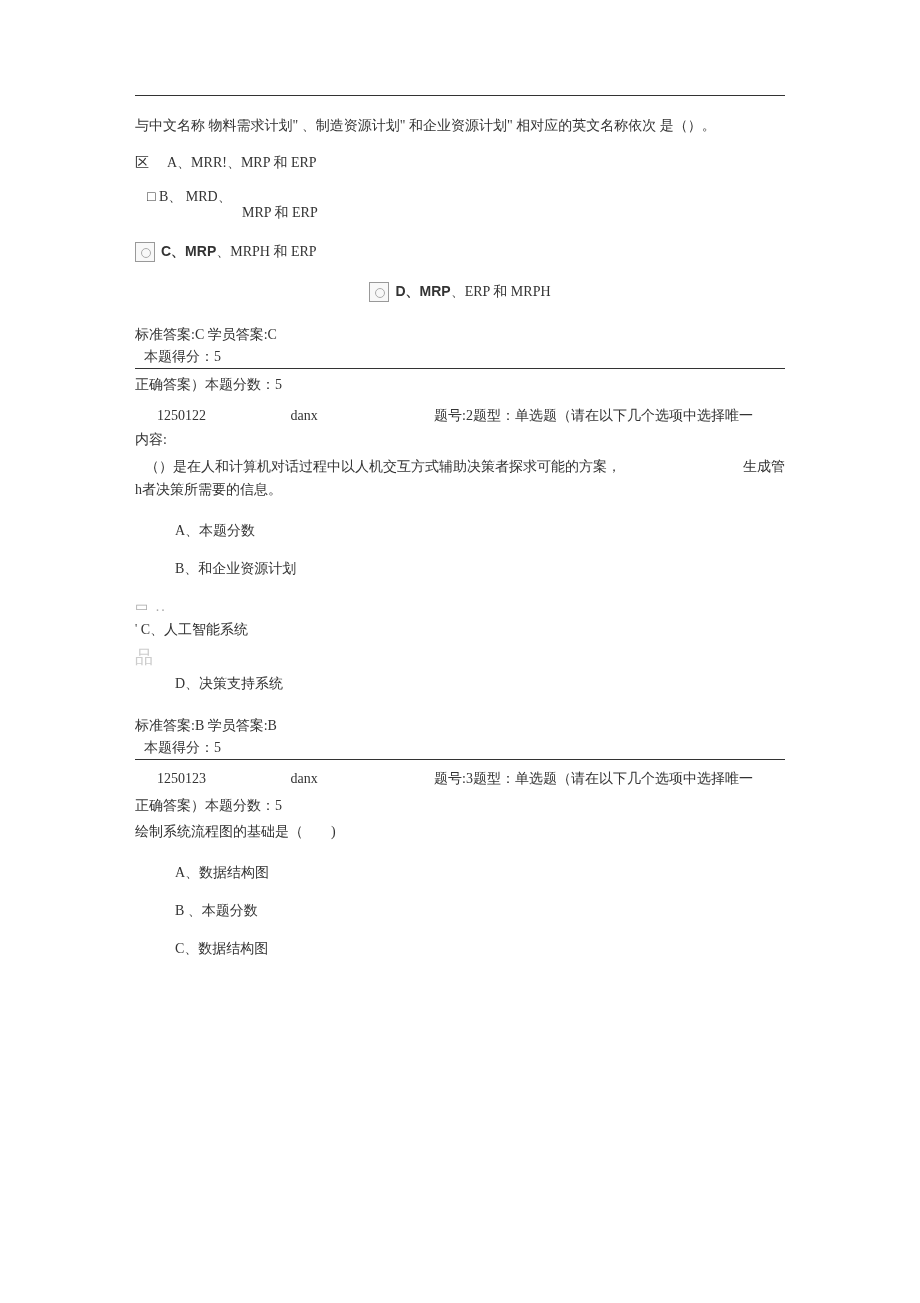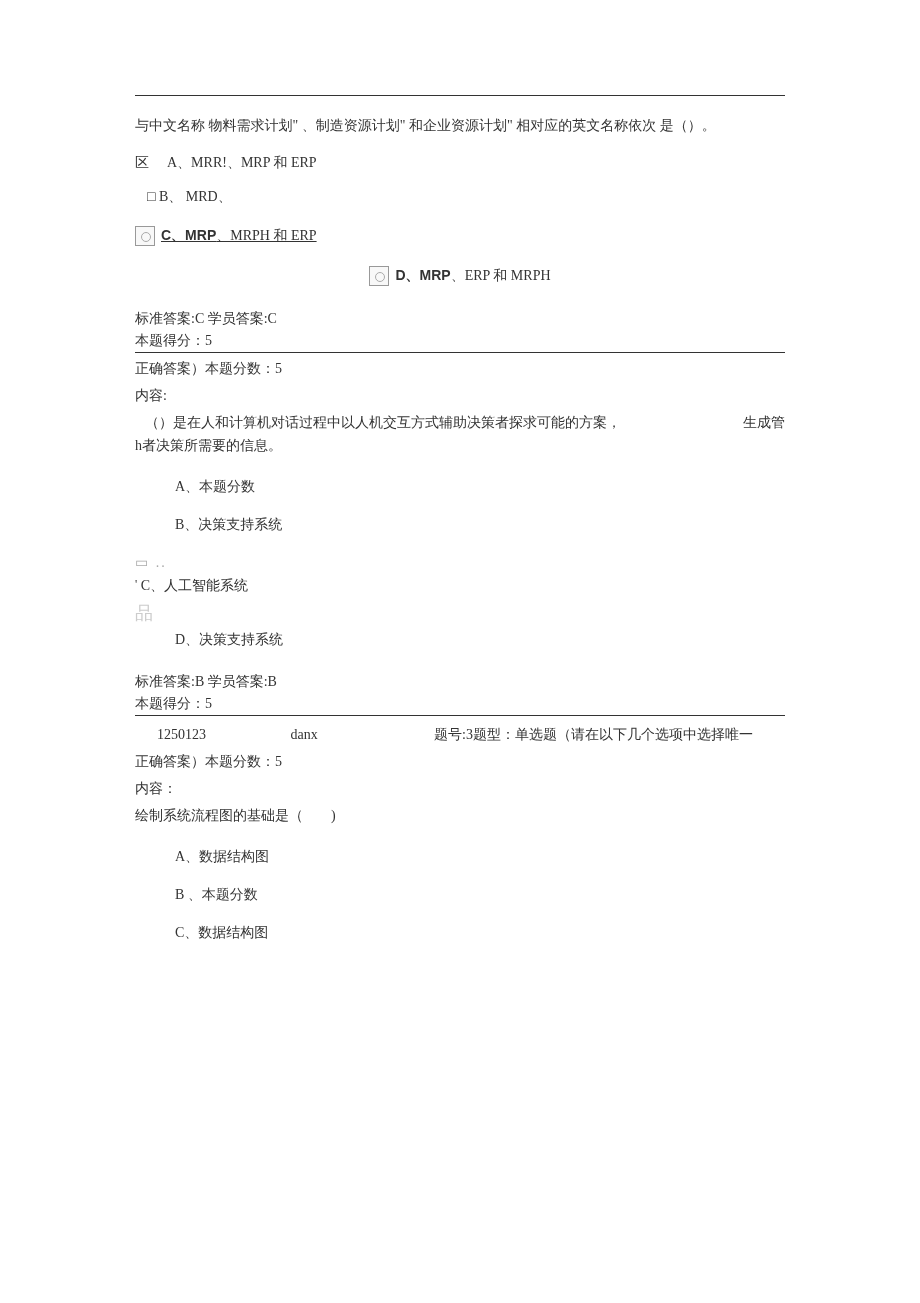--- a/index.html
+++ b/index.html
@@ -9,21 +9,21 @@
     .hr-line { border-top: 1px solid #333; margin-top: 2px; }
     .para { line-height: 1.7; margin-bottom: 10px; }
     .opt-row { margin: 16px 0; display: flex; align-items: center; }
     .opt-row .marker { display: inline-block; width: 24px; margin-right: 8px; }
     .opt-b-two { margin: 12px 12px; }
     .icon-box { display: inline-block; width: 20px; height: 20px; border: 1px solid #999; background: #f8f8f8; margin-right: 6px; vertical-align: middle; }
     .icon-box::after { content: ""; display: block; width: 8px; height: 8px; border: 1px solid #aaa; border-radius: 50%; margin: 5px; }
     .opt-label { font-family: Arial, sans-serif; font-weight: bold; }
     .opt-text { font-family: "SimSun", serif; }
     .ans-line { margin-top: 24px; margin-bottom: 4px; }
-    .score-line { margin-bottom: 2px; }
+    .score-line { margin-bottom: 2px; margin-left: 9px; }
     .meta-row { margin: 10px 0 6px; }
     .meta-code { display: inline-block; width: 130px; margin-left: 22px; }
     .meta-type { display: inline-block; width: 80px; }
     .meta-q { margin-left: 60px; }
     .content-label { margin: 6px 0; }
     .indent-opt { margin: 20px 0 20px 40px; }
     .sub-row { margin-left: 55px; margin-top: -2px; }
     .quote-mark { font-size: 12px; vertical-align: top; }
     .c-opt-line { margin: 4px 0; }
     .small-boxes { margin: 6px 0; font-size: 14px; color: #aaa; letter-spacing: 2px; }
@@ -42,51 +42,59 @@
     <div class="opt-row">
       <span class="marker">区</span>
       <span>A、MRR!、MRP 和 ERP</span>
     </div>
 
     <div class="opt-b-two">
       <div>
         <span class="marker">□</span>
         <span>B、 MRD、</span>
       </div>
+      <div class="sub-row" style="margin-left:95px;">
+        <span>MRP 和 ERP</span>
+      </div>
     </div>
 
-    <div class="opt-row" style="margin-top:20px;text-decoration:underline;">
+    <div class="opt-row" style="margin-top:20px;">
       <span class="icon-box"></span>
       <span class="opt-label">C、MRP</span>
       <span class="opt-text">、MRPH 和 ERP</span>
     </div>
 
     <div class="opt-row" style="margin-top:20px;justify-content:center;">
       <span class="icon-box"></span>
       <span class="opt-label">D、MRP</span>
       <span class="opt-text">、ERP 和 MRPH</span>
     </div>
 
     <div class="ans-line">标准答案:C 学员答案:C</div>
     <div class="score-line">本题得分：5</div>
     <div class="hr-line"></div>
     <div class="para tight" style="margin-top:4px;">正确答案）本题分数：5</div>
   </div>
 
   <div>
+    <div class="meta-row">
+      <span class="meta-code">1250122</span>
+      <span class="meta-type">danx</span>
+      <span class="meta-q">题号:2题型：单选题（请在以下几个选项中选择唯一</span>
+    </div>
     <div class="content-label">内容:</div>
     <div class="para">
       <span style="margin-left:10px;">（）是在人和计算机对话过程中以人机交互方式辅助决策者探求可能的方案，</span>
       <span style="float:right;">生成管</span>
       <br>
       <span>h者决策所需要的信息。</span>
     </div>
 
     <div class="indent-opt">A、本题分数</div>
-    <div class="indent-opt">B、决策支持系统</div>
+    <div class="indent-opt">B、和企业资源计划</div>
 
     <div class="small-boxes">▭ ..</div>
     <div class="c-opt-line">
       <span class="quote-mark">'</span>
       <span>C、人工智能系统</span>
     </div>
     <div class="small-boxes" style="font-size:18px;color:#ccc;">品</div>
 
     <div class="indent-opt" style="margin-top:6px;">D、决策支持系统</div>
 
@@ -95,21 +103,20 @@
     <div class="hr-line"></div>
   </div>
 
   <div>
     <div class="meta-row">
       <span class="meta-code">1250123</span>
       <span class="meta-type">danx</span>
       <span class="meta-q">题号:3题型：单选题（请在以下几个选项中选择唯一</span>
     </div>
     <div class="para tight">正确答案）本题分数：5</div>
-    <div class="content-label">内容：</div>
     <div class="para">绘制系统流程图的基础是（　　)</div>
 
     <div class="indent-opt">A、数据结构图</div>
     <div class="indent-opt">B 、本题分数</div>
     <div class="indent-opt">C、数据结构图</div>
   </div>
 
 </div>
 
 </body></html>

